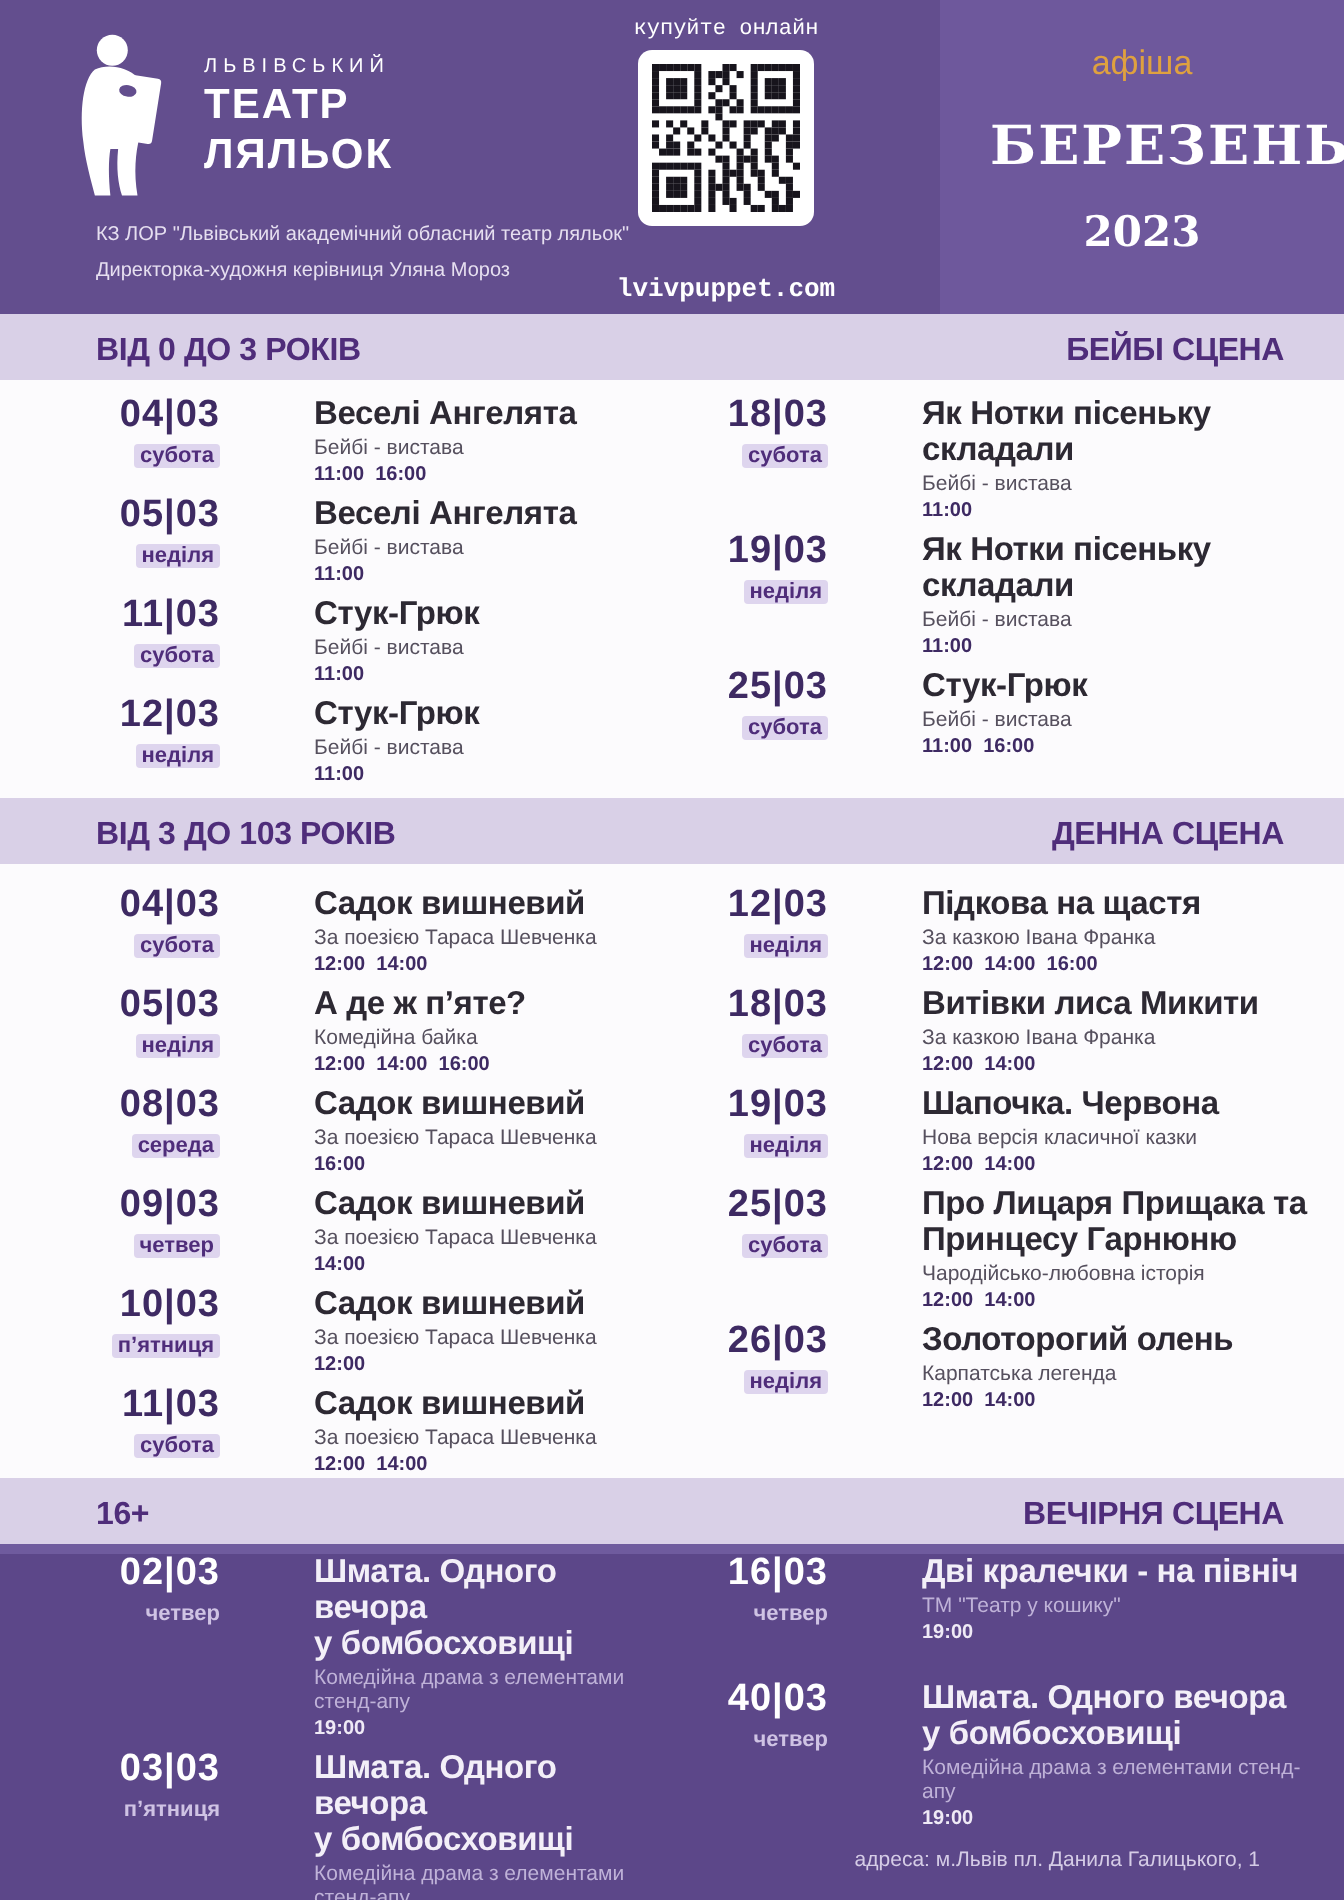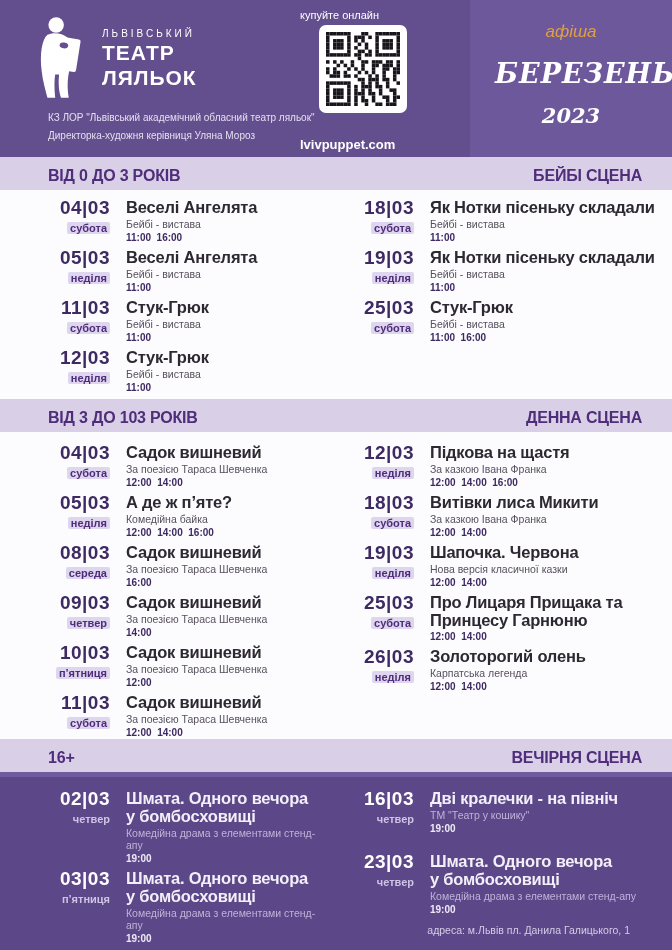--- a/index.html
+++ b/index.html
@@ -10,53 +10,53 @@
     background:var(--section-bg,#fcfbfd);
   }
   
   .header { height:157px; flex:0 0 157px; background:var(--header-bg,#634e8e); position:relative; }
   .header-right-panel { position:absolute; top:0; right:0; width:202px; height:157px; background:var(--header-right-bg,#6e589c); }
   .brand { position:absolute; left:30px; top:16px; display:flex; }
   .brand-text { margin-left:10px; padding-top:12px; color:#ffffff; }
   .brand-line1 { font-size:10px; letter-spacing:3px; font-weight:normal; }
   .brand-line2,.brand-line3 { font-size:21px; font-weight:bold; letter-spacing:1px; line-height:1.05; margin-top:3px; }
   .org-lines { position:absolute; left:48px; bottom:12px; color:#e6dff0; font-size:10px; line-height:1.8; }
-  .qr-block { position:absolute; left:300px; top:9px; width:126px; text-align:left; color:#ffffff; }
+  .qr-block { position:absolute; left:300px; top:9px; width:126px; text-align:center; color:#ffffff;font-family:Liberation Mono, monospace; }
   .qr-caption { font-size:11px; margin-bottom:4px; }
   .qr-box { width:88px; height:88px; margin:0 auto; background:#ffffff; border-radius:7px; display:flex; align-items:center; justify-content:center; }
   .qr-url { font-size:13px; font-weight:bold; margin-top:24px; }
-  .month-block { position:absolute; top:0; right:0; width:202px; height:157px; text-align:center;font-style:italic; }
+  .month-block { position:absolute; top:0; right:0; width:202px; height:157px; text-align:center; }
   .afisha { margin-top:22px; color:var(--accent-gold,#dfa13f); font-size:17px; }
   .month { margin-top:16px; color:#ffffff; font-size:27px; font-weight:bold; letter-spacing:1px; font-family:"DejaVu Serif", serif;margin-left:25px; }
   .year { margin-top:14px; color:#ffffff; font-size:21px; font-weight:bold; font-family:"DejaVu Serif", serif; }
   
   .band {
     height:29px; flex:0 0 29px; background:var(--band-bg,#d9d0e7);
     display:flex; align-items:center; justify-content:space-between;
     padding:4px 30px 0 48px; color:var(--band-text,#4f2d7a);
     font-weight:bold; font-size:16px; letter-spacing:-0.2px;
   }
   .band-sep { height:5px; flex:0 0 5px; background:#6f5b9e; }
   
   .sched { display:flex; background:var(--section-bg,#fcfbfd); overflow:hidden; }
   .sec1 { height:201px; flex:0 0 201px; padding-top:8px; box-sizing:content-box; }
   .sec2 { height:296px; flex:0 0 296px; padding-top:11px; }
   .col { width:50%; box-sizing:border-box; }
   .c1 { padding-left:46px; }
   .c2 { padding-left:14px; }
-  .entry { display:flex; margin-bottom:5px; }
+  .entry { display:flex; margin-bottom:5px;gap:31px; }
   .dcol { flex:0 0 64px; width:64px; text-align:right; }
   .date { font-size:19px; font-weight:bold; color:var(--date-text,#3e2a63); letter-spacing:0.5px; line-height:1.05; }
   .day { display:inline-block; background:var(--badge-bg,#ded5ee); color:var(--band-text,#4f2d7a); font-size:11px; font-weight:bold; padding:0 3px; margin-top:2px; border-radius:2px; }
   .icol { margin-left:16px; flex:1; padding-right:8px; }
   .title { font-size:16.5px; font-weight:bold; color:var(--title-text,#2d2933); line-height:18px; letter-spacing:-0.2px; white-space:pre-line; }
   .subtitle { font-size:10.5px; color:#56505e; line-height:12px; margin-top:2px; }
   .times { font-size:10px; font-weight:bold; color:var(--date-text,#3e2a63); margin-top:2px; white-space:pre-wrap; }
   
-  .dark { flex:1; background:var(--dark-bg,#5c4789); padding-top:12px; position:relative; }
+  .dark { flex:1; background:var(--dark-bg,#5c4789); position:relative; }
   .dark .date { color:#ffffff; }
   .dark .day { background:transparent; color:#cfc3e4; padding:0; }
   .dark .title { color:#f3eff8; }
   .dark .subtitle { color:#bfb2d8; }
   .dark .times { color:#efeaf6; }
   .footer-address { position:absolute; right:42px; bottom:14px; font-size:10.5px; color:#d5cce6; }
 </style>
 </head>
 <body>
 
@@ -471,20 +471,21 @@
             <div class="title">Шапочка. Червона</div>
             <div class="subtitle">Нова версія класичної казки</div>
             <div class="times">12:00  14:00</div>
           </div>
         </div>
       <div class="entry">
           <div class="dcol"><div class="date">25|03</div><div class="day">субота</div></div>
           <div class="icol">
             <div class="title">Про Лицаря Прищака та
 Принцесу Гарнюню</div>
+            <div class="subtitle">Чародійсько-любовна історія</div>
             <div class="times">12:00  14:00</div>
           </div>
         </div>
       <div class="entry">
           <div class="dcol"><div class="date">26|03</div><div class="day">неділя</div></div>
           <div class="icol">
             <div class="title">Золоторогий олень</div>
             <div class="subtitle">Карпатська легенда</div>
             <div class="times">12:00  14:00</div>
           </div>
@@ -530,21 +531,21 @@
     <div class="col c2">
       <div class="entry">
           <div class="dcol"><div class="date">16|03</div><div class="day">четвер</div></div>
           <div class="icol">
             <div class="title">Дві кралечки - на північ</div>
             <div class="subtitle">ТМ "Театр у кошику"</div>
             <div class="times">19:00</div>
           </div>
         </div>
       <div class="entry" style="margin-top:18px">
-          <div class="dcol"><div class="date">23|03</div><div class="day">четвер</div></div>
+          <div class="dcol"><div class="date">40|03</div><div class="day">четвер</div></div>
           <div class="icol">
             <div class="title">Шмата. Одного вечора
 у бомбосховищі</div>
             <div class="subtitle">Комедійна драма з елементами стенд-апу</div>
             <div class="times">19:00</div>
           </div>
         </div>
     </div>
     <div class="footer-address">адреса: м.Львів  пл. Данила Галицького, 1</div>
   </div>

